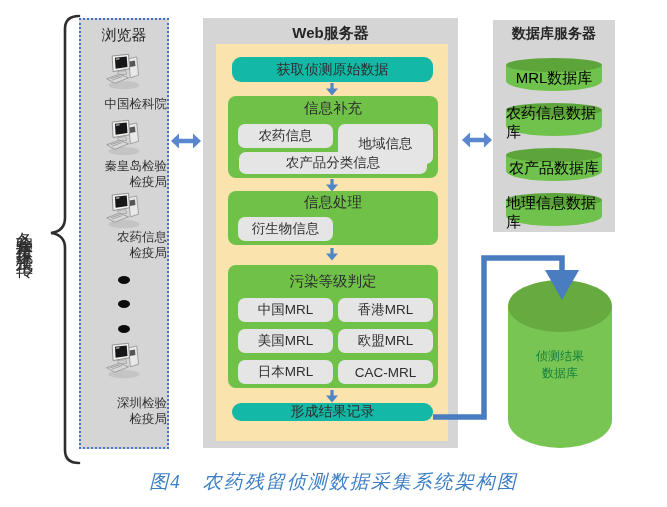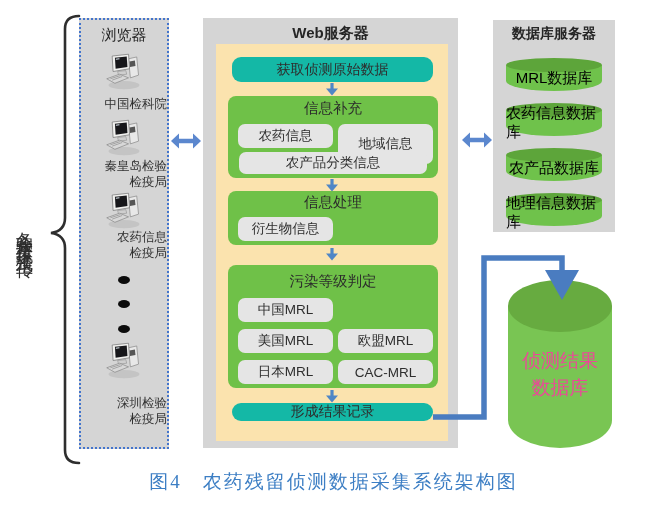--- a/index.html
+++ b/index.html
@@ -41,26 +41,26 @@
   .cyl{position:absolute;left:13px;width:96px;height:26px;background:#6fc24b;
        border-radius:0 0 48px 48px / 0 0 10px 10px;
        display:flex;align-items:center;justify-content:center;font-size:15px;color:#000000;}
   .cyl::before{content:'';position:absolute;left:0;top:-7px;width:100%;height:14px;background:#5da53a;border-radius:50%;z-index:0;}
   .cyl span{position:relative;z-index:1;}
   
   .bigcyl{position:absolute;left:508px;top:280px;width:104px;height:168px;}
   .bigcyl .body{position:absolute;left:0;top:26px;width:100%;height:142px;background:#79c553;
                 border-radius:0 0 52px 52px / 0 0 28px 28px;}
   .bigcyl .cap{position:absolute;left:0;top:0;width:100%;height:52px;background:#67ab40;border-radius:50%;}
-  .bigcyl .lbl{position:absolute;left:0;top:68px;width:100%;text-align:center;font-size:19px;line-height:1.4;color:#ec4899;}
+  .bigcyl .lbl{position:absolute;left:0;top:68px;width:100%;text-align:center;font-size:12px;line-height:1.4;color:#15803d;}
   
   .conn{position:absolute;}
   
   .caption{position:absolute;left:0;top:469px;width:100%;text-align:center;
-           font-family:"Liberation Serif","DejaVu Serif",serif;
+           font-family:"Liberation Serif","DejaVu Serif",serif;font-style:italic;
            font-size:19px;letter-spacing:2px;color:#3c7ec4;}
 </style>
 </head>
 <body>
 
 <div class="stage">
 
   <div class="vlabel">各实验室按统一格式上传</div>
   <svg class="brace" width="38" height="452" viewBox="0 0 38 452">
     <path d="M35,3 Q21,3 21,16 L21,205 Q21,218 7,220 Q21,222 21,235 L21,437 Q21,450 35,450" fill="none" stroke="#2e2e2e" stroke-width="2.6" stroke-linecap="round"></path>
@@ -168,20 +168,21 @@
       </div>
 
       <svg class="darrow" style="left:109px;top:204px" width="14" height="13" viewBox="0 0 14 13">
         <line x1="7" y1="0" x2="7" y2="6" stroke="#4f86c6" stroke-width="3.2"></line>
         <polygon points="1,5.5 13,5.5 7,12.5" fill="#4f86c6"></polygon>
       </svg>
 
       <div class="ggroup" style="left:12px;top:221px;width:210px;height:123px">
         <div class="gtitle" style="top:7px">污染等级判定</div>
         <div class="chip" style="left:10px;top:33px;width:95px;height:24px">中国MRL</div>
+        <div class="chip" style="left:110px;top:33px;width:95px;height:24px">香港MRL</div>
         <div class="chip" style="left:10px;top:64px;width:95px;height:24px">美国MRL</div>
         <div class="chip" style="left:110px;top:64px;width:95px;height:24px">欧盟MRL</div>
         <div class="chip" style="left:10px;top:95px;width:95px;height:24px">日本MRL</div>
         <div class="chip" style="left:110px;top:95px;width:95px;height:24px">CAC-MRL</div>
       </div>
 
       <svg class="darrow" style="left:109px;top:346px" width="14" height="13" viewBox="0 0 14 13">
         <line x1="7" y1="0" x2="7" y2="6" stroke="#4f86c6" stroke-width="3.2"></line>
         <polygon points="1,5.5 13,5.5 7,12.5" fill="#4f86c6"></polygon>
       </svg>

